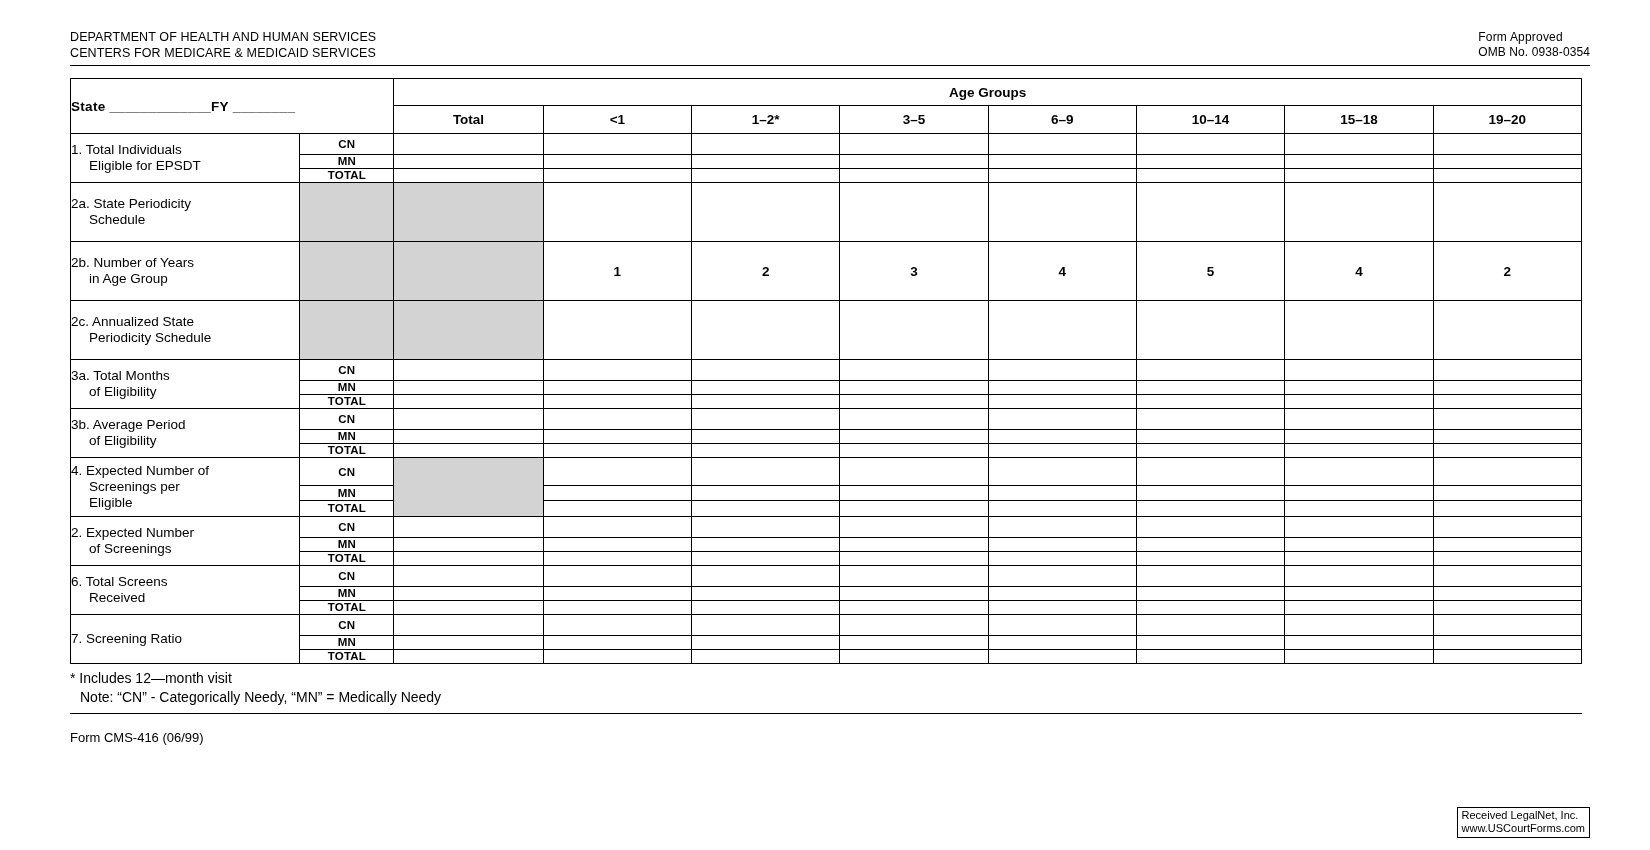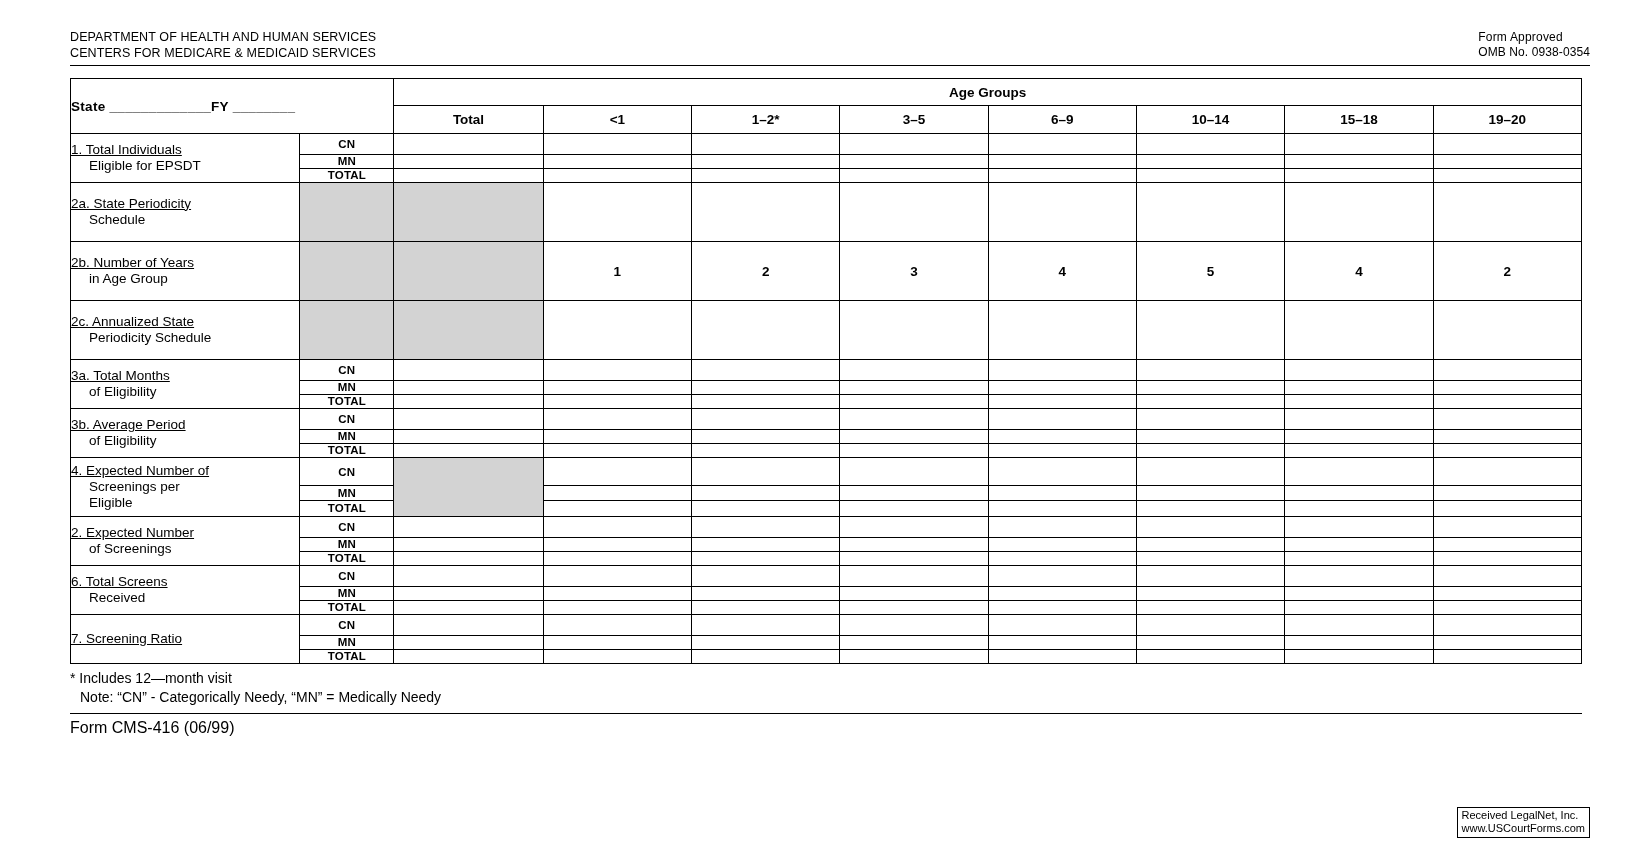--- a/index.html
+++ b/index.html
@@ -101,21 +101,21 @@
     height: 27px;
   }
 
   
   .rowlabel {
     padding: 4px 4px 4px 12px;
     font-size: 13.8px;
     line-height: 1.22;
     vertical-align: middle;
   }
-  .rowlabel .indent { display: block; text-decoration: underline; }
+  .rowlabel .indent { display: block; }
   .rowlabel .hang { padding-left: 18px; display: block; }
 
   
   .cnstack {
     padding: 0;
     vertical-align: top;
   }
   .cnstack .seg {
     text-align: center;
     font-weight: bold;
@@ -147,22 +147,22 @@
     width: 1512px;
   }
   .footnotes .note2 { padding-left: 10px; }
 
   .bottom-rule {
     border-bottom: 1.6px solid #000;
     margin-top: 6px;
     width: 1512px;
   }
   .form-number {
-    font-size: 16px;
-    margin-top: 5px;
+    font-size: 13px;
+    margin-top: 16px;
   }
 
   .legalnet {
     position: absolute;
     right: 60px;
     bottom: 12px;
     border: 1.2px solid #000;
     font-size: 11px;
     line-height: 1.25;
     padding: 1px 4px;

